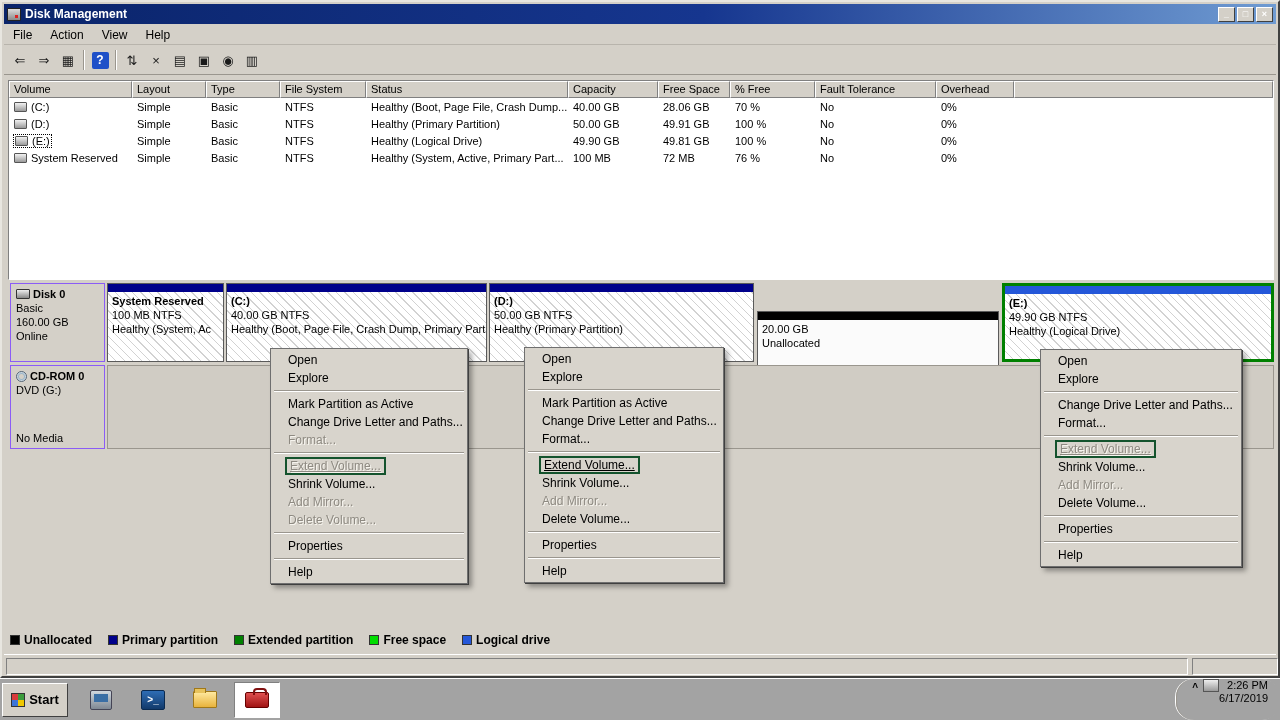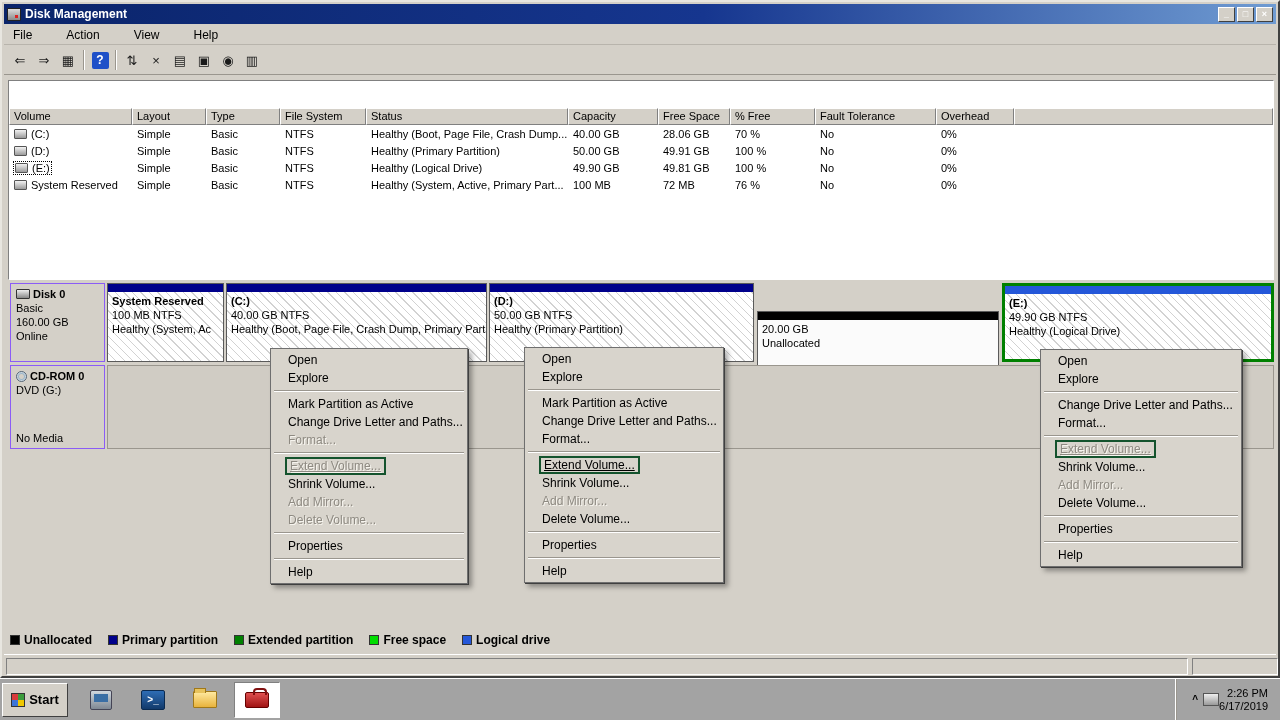--- a/index.html
+++ b/index.html
@@ -34,21 +34,21 @@
   .win-buttons { display:flex; gap:2px; }
   .winbtn {
     width:17px; height:15px; background:#d4d0c8;
     border:1px solid; border-color:#fff #404040 #404040 #fff;
     font-size:9px; line-height:12px; text-align:center; font-weight:bold;
     font-family:"Liberation Sans", sans-serif; cursor:default;
   }
 
   .menubar {
     position:absolute; left:2px; top:23px; right:2px; height:20px;
-    display:flex; align-items:center; gap:16px;
+    display:flex; align-items:center; gap:0;
     border-bottom:1px solid #b8b4ac;
     background:#d4d0c8;
   }
   .menu-item { padding:2px 9px; cursor:default; }
 
   .toolbar {
     position:absolute; left:2px; top:44px; right:2px; height:29px;
     display:flex; align-items:center; padding-left:4px;
     border-bottom:1px solid #9a968e; background:#d4d0c8;
   }
@@ -59,21 +59,21 @@
     display:flex; align-items:center; justify-content:center; border-radius:2px; font-size:12px;
   }
   .tb-sep { width:2px; height:20px; margin:0 3px; border-left:1px solid #9a968e; border-right:1px solid #fff; }
 
   
   .volume-list {
     position:absolute; left:6px; top:78px; width:1266px; height:200px;
     background:#fff; border:1px solid; border-color:#808080 #fff #fff #808080;
     font-size:11px; overflow:hidden;
   }
-  .vl-header { display:flex; height:17px;margin-top:27px; }
+  .vl-header { display:flex; height:17px; }
   .vl-header .hcell {
     background:#d4d0c8; border:1px solid; border-color:#fff #808080 #808080 #fff;
     padding:1px 4px; white-space:nowrap; overflow:hidden; cursor:default;
   }
   .vl-row { display:flex; height:17px; align-items:center; background:#fff; }
   .vl-row .cell { padding:1px 5px; white-space:nowrap; overflow:hidden; display:flex; align-items:center; }
   .c0{width:123px;} .c1{width:74px;} .c2{width:74px;} .c3{width:86px;} .c4{width:202px;}
   .c5{width:90px;} .c6{width:72px;} .c7{width:85px;} .c8{width:121px;} .c9{width:78px;}
   .cfill{flex:1 1 auto;}
   .vol-icon{ width:13px; height:10px; background:linear-gradient(#f2f2f2,#9a9a9a); border:1px solid #555; border-radius:1px; margin-right:4px; flex:0 0 auto; }
@@ -160,21 +160,21 @@
   .ql-btn { width:46px; height:36px; display:flex; align-items:center; justify-content:center; cursor:default; }
   .ql-btn.active { background:#fff; border:1px solid; border-color:#808080 #fff #fff #808080; }
   .icon-server { width:22px; height:20px; background:linear-gradient(#cfd6de,#7f8893); border:1px solid #445; border-radius:2px; position:relative; }
   .icon-server::after{ content:""; position:absolute; left:3px; top:3px; right:3px; height:8px; background:#3a6ea5; }
   .icon-ps { width:24px; height:20px; background:linear-gradient(#2e6db5,#123a6b); border:1px solid #0a2a50; border-radius:2px; color:#fff; font-size:10px; font-weight:bold; display:flex; align-items:center; justify-content:center; }
   .icon-ps::after{ content:">_"; }
   .icon-folder { width:24px; height:17px; background:linear-gradient(#ffe9a0,#e8b33c); border:1px solid #a07818; border-radius:1px; position:relative; }
   .icon-folder::before{ content:""; position:absolute; left:0; top:-4px; width:10px; height:4px; background:#e8c35c; border:1px solid #a07818; border-bottom:none; }
   .icon-toolbox { width:24px; height:16px; background:linear-gradient(#e05050,#a01414); border:1px solid #600; border-radius:2px; position:relative; }
   .icon-toolbox::before{ content:""; position:absolute; left:7px; top:-5px; width:10px; height:5px; border:2px solid #801010; border-bottom:none; border-radius:4px 4px 0 0; }
-  .tray { margin-left:auto; height:100%; display:flex; align-items:center; padding:0 8px 0 10px; border-left:1px solid #9a968e; box-shadow:-1px 0 0 #fff; }
+  .tray { margin-left:auto; height:100%; display:flex; align-items:flex-start; padding:0 8px 0 10px; border-left:1px solid #9a968e; box-shadow:-1px 0 0 #fff;border-radius:18px; }
   .tray-chevron { width:16px; height:16px; display:flex; align-items:center; justify-content:center; font-weight:bold; font-size:10px; }
   .tray-chevron::after{ content:"^"; }
   .tray-device-icon { width:16px; height:13px; background:linear-gradient(#eee,#999); border:1px solid #555; }
   .clock { text-align:right; font-size:11px; line-height:13px; padding-right:4px; }
 
   b { font-weight:bold; }
 </style>
 </head>
 <body>
 

